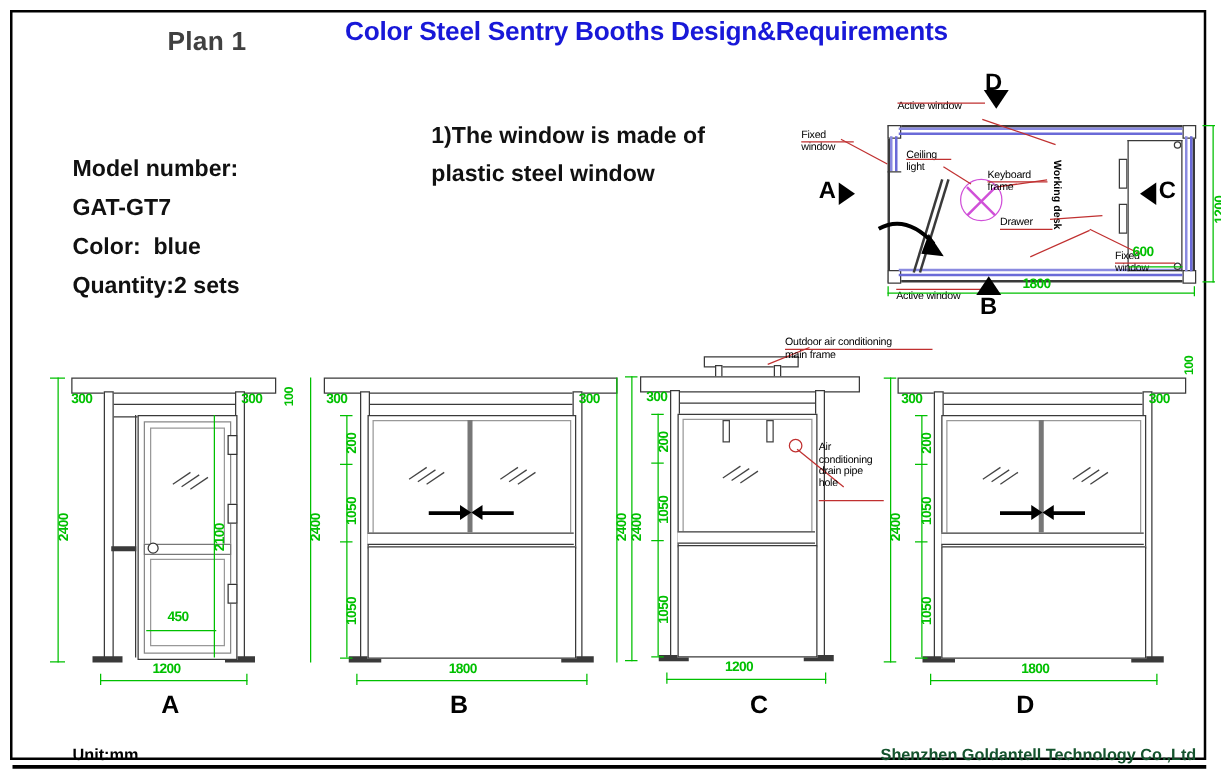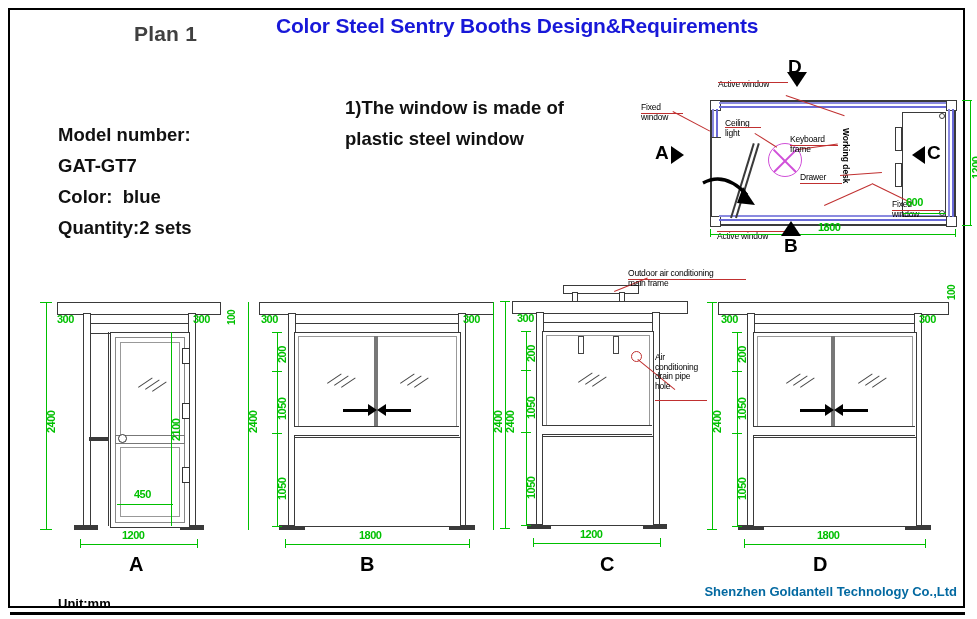--- a/index.html
+++ b/index.html
@@ -45,21 +45,21 @@
   .arr-u{border-left:10px solid transparent;border-right:10px solid transparent;border-bottom:15px solid #000;}
   .arr-d{border-left:10px solid transparent;border-right:10px solid transparent;border-top:15px solid #000;}
   .vkey{position:absolute;font-size:19px;font-weight:bold;color:#000;}
 
   
   .slide{position:absolute;height:2.5px;background:#000;}
   .slide-head{position:absolute;width:0;height:0;}
 
   
   #footer-left{left:58px;top:596px;font-size:13px;font-weight:bold;color:#000;}
-  #footer-right{right:20px;top:584px;font-size:13px;font-weight:bold;color:#0369a1;text-align:left;}
+  #footer-right{right:20px;top:596px;font-size:13px;font-weight:bold;color:#14532d;text-align:left;}
   #footer-rule{left:10px;top:612px;width:955px;height:3px;background:#000;}
 
   .ceil-light{position:absolute;border:1.6px solid #d050d8;border-radius:50%;}
   .ceil-light i{position:absolute;background:#d050d8;height:1.6px;width:100%;left:0;top:50%;transform-origin:50% 50%;}
 </style>
 </head>
 <body>
 
 <div id="page">
   <div id="frame"></div>

